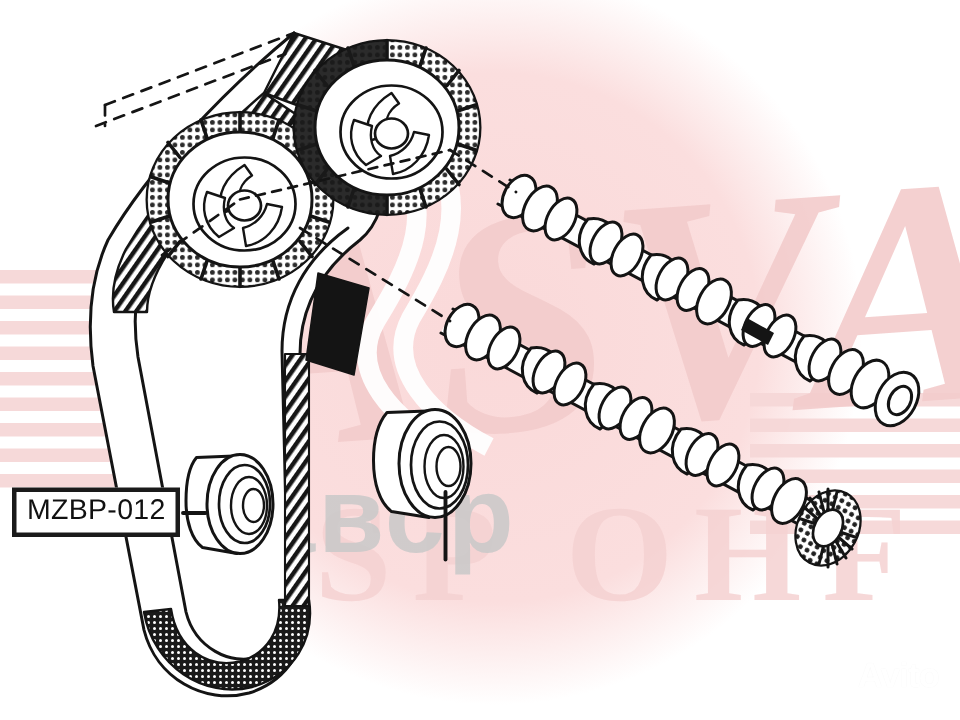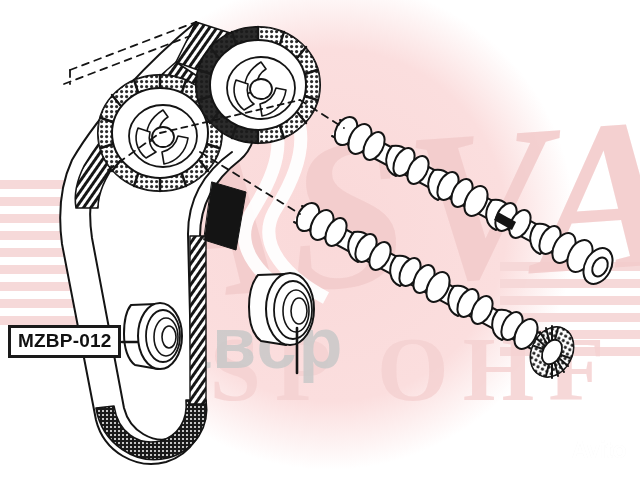--- a/index.html
+++ b/index.html
@@ -26,21 +26,21 @@
   #art-layer { z-index: 2; }
   #label-layer { z-index: 3; }
   #avito-layer { z-index: 4; }
 
   .part-label {
     position: absolute;
     border: 3px solid #1a1a1a;
     background: #ffffff;
     color: #111111;
     font-family: "Liberation Sans", sans-serif;
-    font-weight: bold;
+    font-weight: normal;
     font-size: 19px;
     letter-spacing: 0.2px;
     padding: 3px 7px 4px 7px;
     line-height: 1.05;
     white-space: nowrap;
     box-sizing: border-box;
   }
   #label-012 { left: 8px;  top: 325px; }
   #label-018 { left: 262px; top: 373px; }
 

